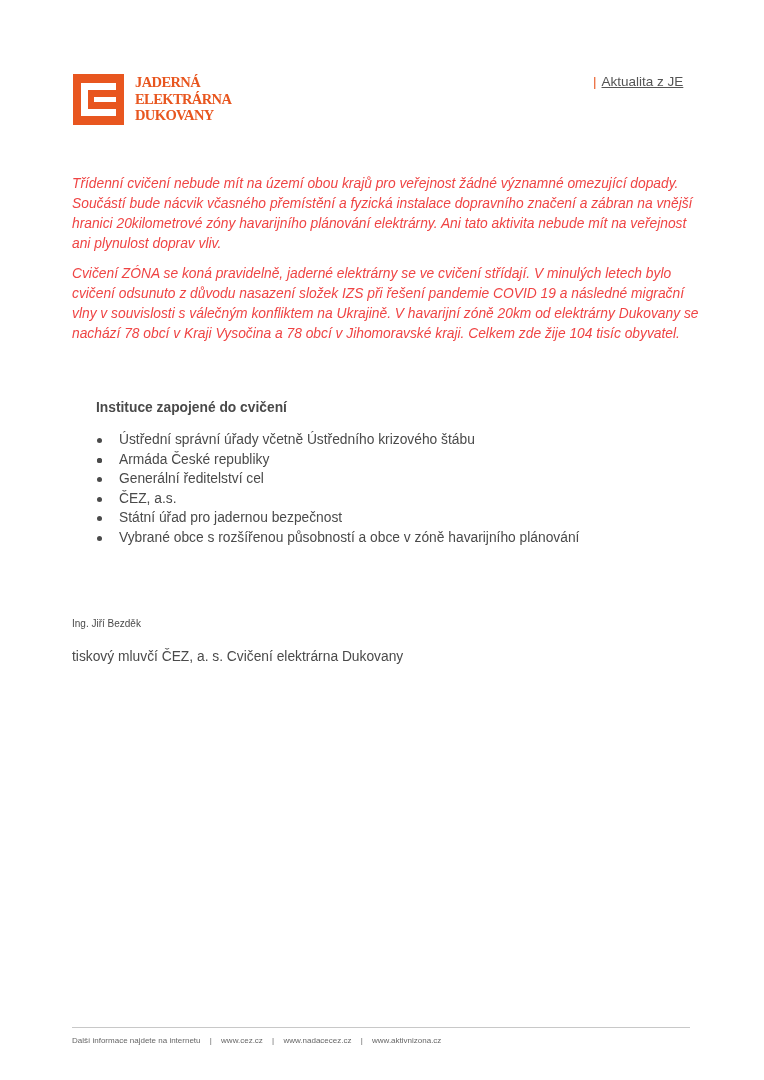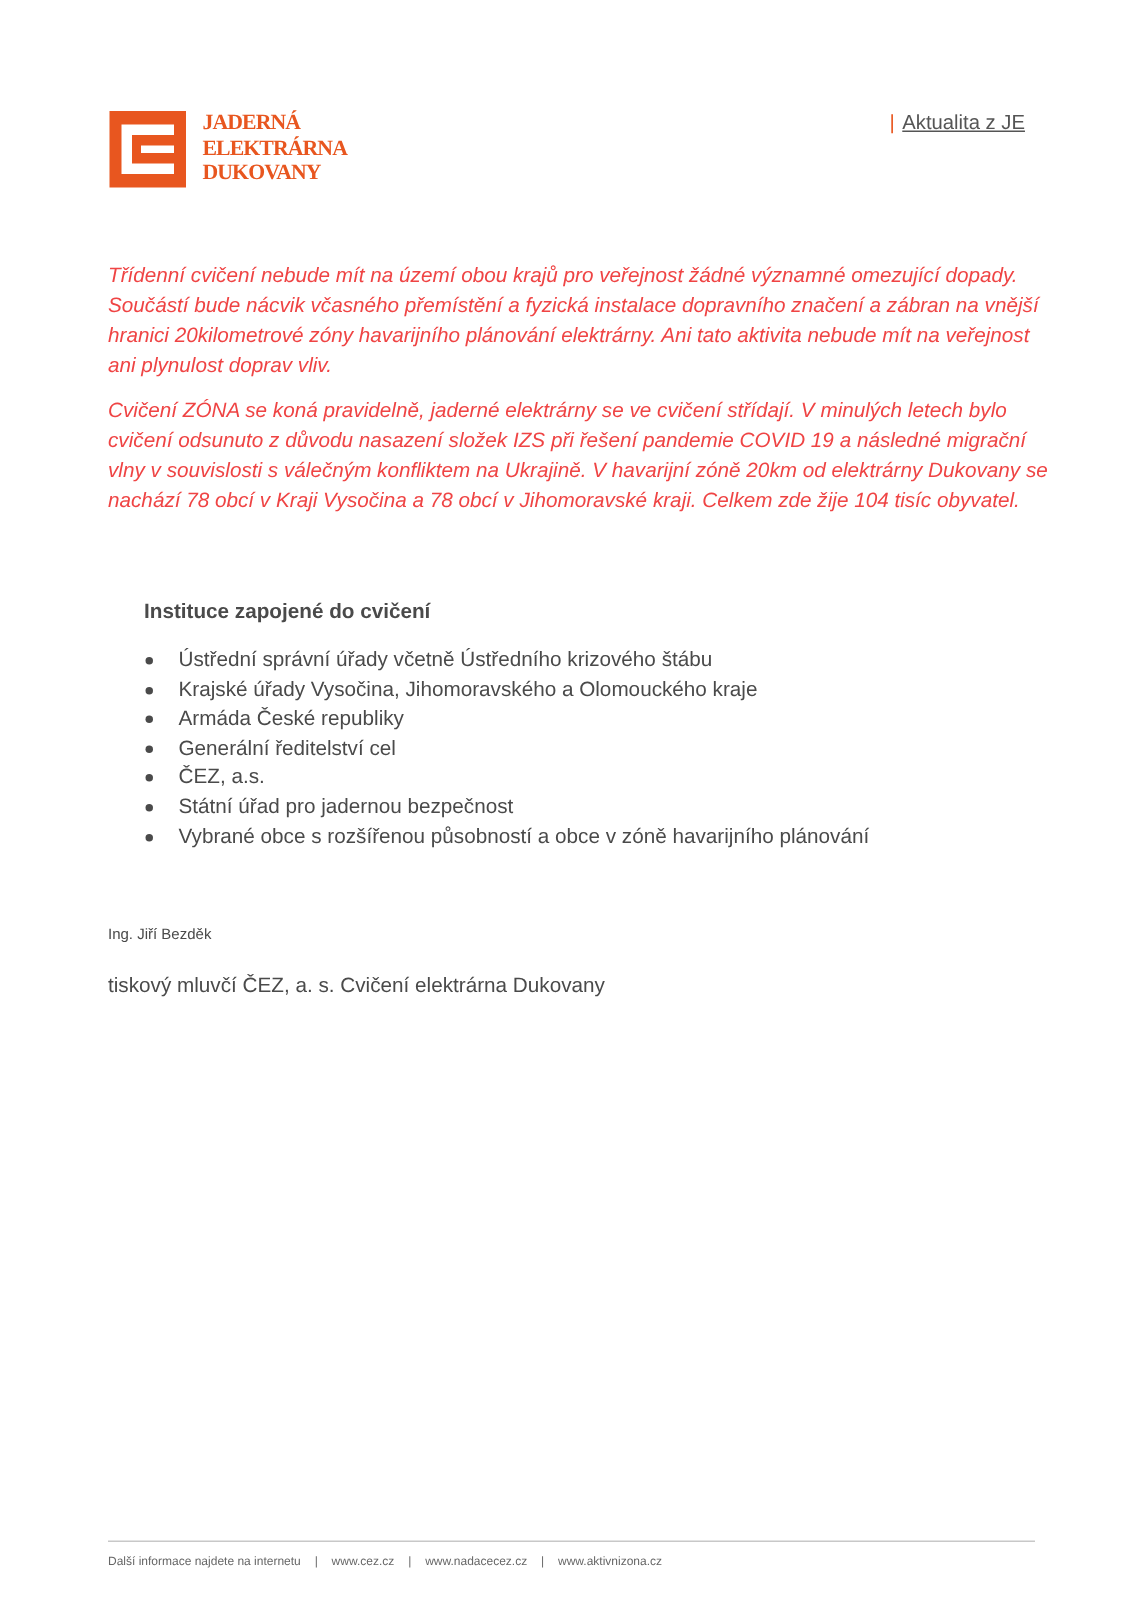--- a/index.html
+++ b/index.html
@@ -50,21 +50,21 @@
 
 <div class="content">
   <p>Třídenní cvičení nebude mít na území obou krajů pro veřejnost žádné významné omezující dopady. Součástí bude nácvik včasného přemístění a fyzická instalace dopravního značení a zábran na vnější hranici 20kilometrové zóny havarijního plánování elektrárny. Ani tato aktivita nebude mít na veřejnost ani plynulost doprav vliv.</p>
   <p>Cvičení ZÓNA se koná pravidelně, jaderné elektrárny se ve cvičení střídají. V minulých letech bylo cvičení odsunuto z důvodu nasazení složek IZS při řešení pandemie COVID 19 a následné migrační vlny v souvislosti s válečným konfliktem na Ukrajině. V havarijní zóně 20km od elektrárny Dukovany se nachází 78 obcí v Kraji Vysočina a 78 obcí v Jihomoravské kraji. Celkem zde žije 104 tisíc obyvatel.</p>
 </div>
 
 <div class="heading">Instituce zapojené do cvičení</div>
 
 <ul class="list">
   <li><span class="dot"></span><span>Ústřední správní úřady včetně Ústředního krizového štábu</span></li>
-  <li><span class="dot"></span><span>Krajské úřady Vysočina, Jihomoravského a Olomouckého kraje</span></li>
+  <li><span class="dot"></span></li>
   <li><span class="dot"></span><span>Armáda České republiky</span></li>
   <li><span class="dot"></span><span>Generální ředitelství cel</span></li>
   <li><span class="dot"></span><span>ČEZ, a.s.</span></li>
   <li><span class="dot"></span><span>Státní úřad pro jadernou bezpečnost</span></li>
   <li><span class="dot"></span><span>Vybrané obce s rozšířenou působností a obce v zóně havarijního plánování</span></li>
 </ul>
 
 <div class="sig-name">Ing. Jiří Bezděk</div>
 <div class="sig-title">tiskový mluvčí ČEZ, a. s. Cvičení elektrárna Dukovany</div>
 

